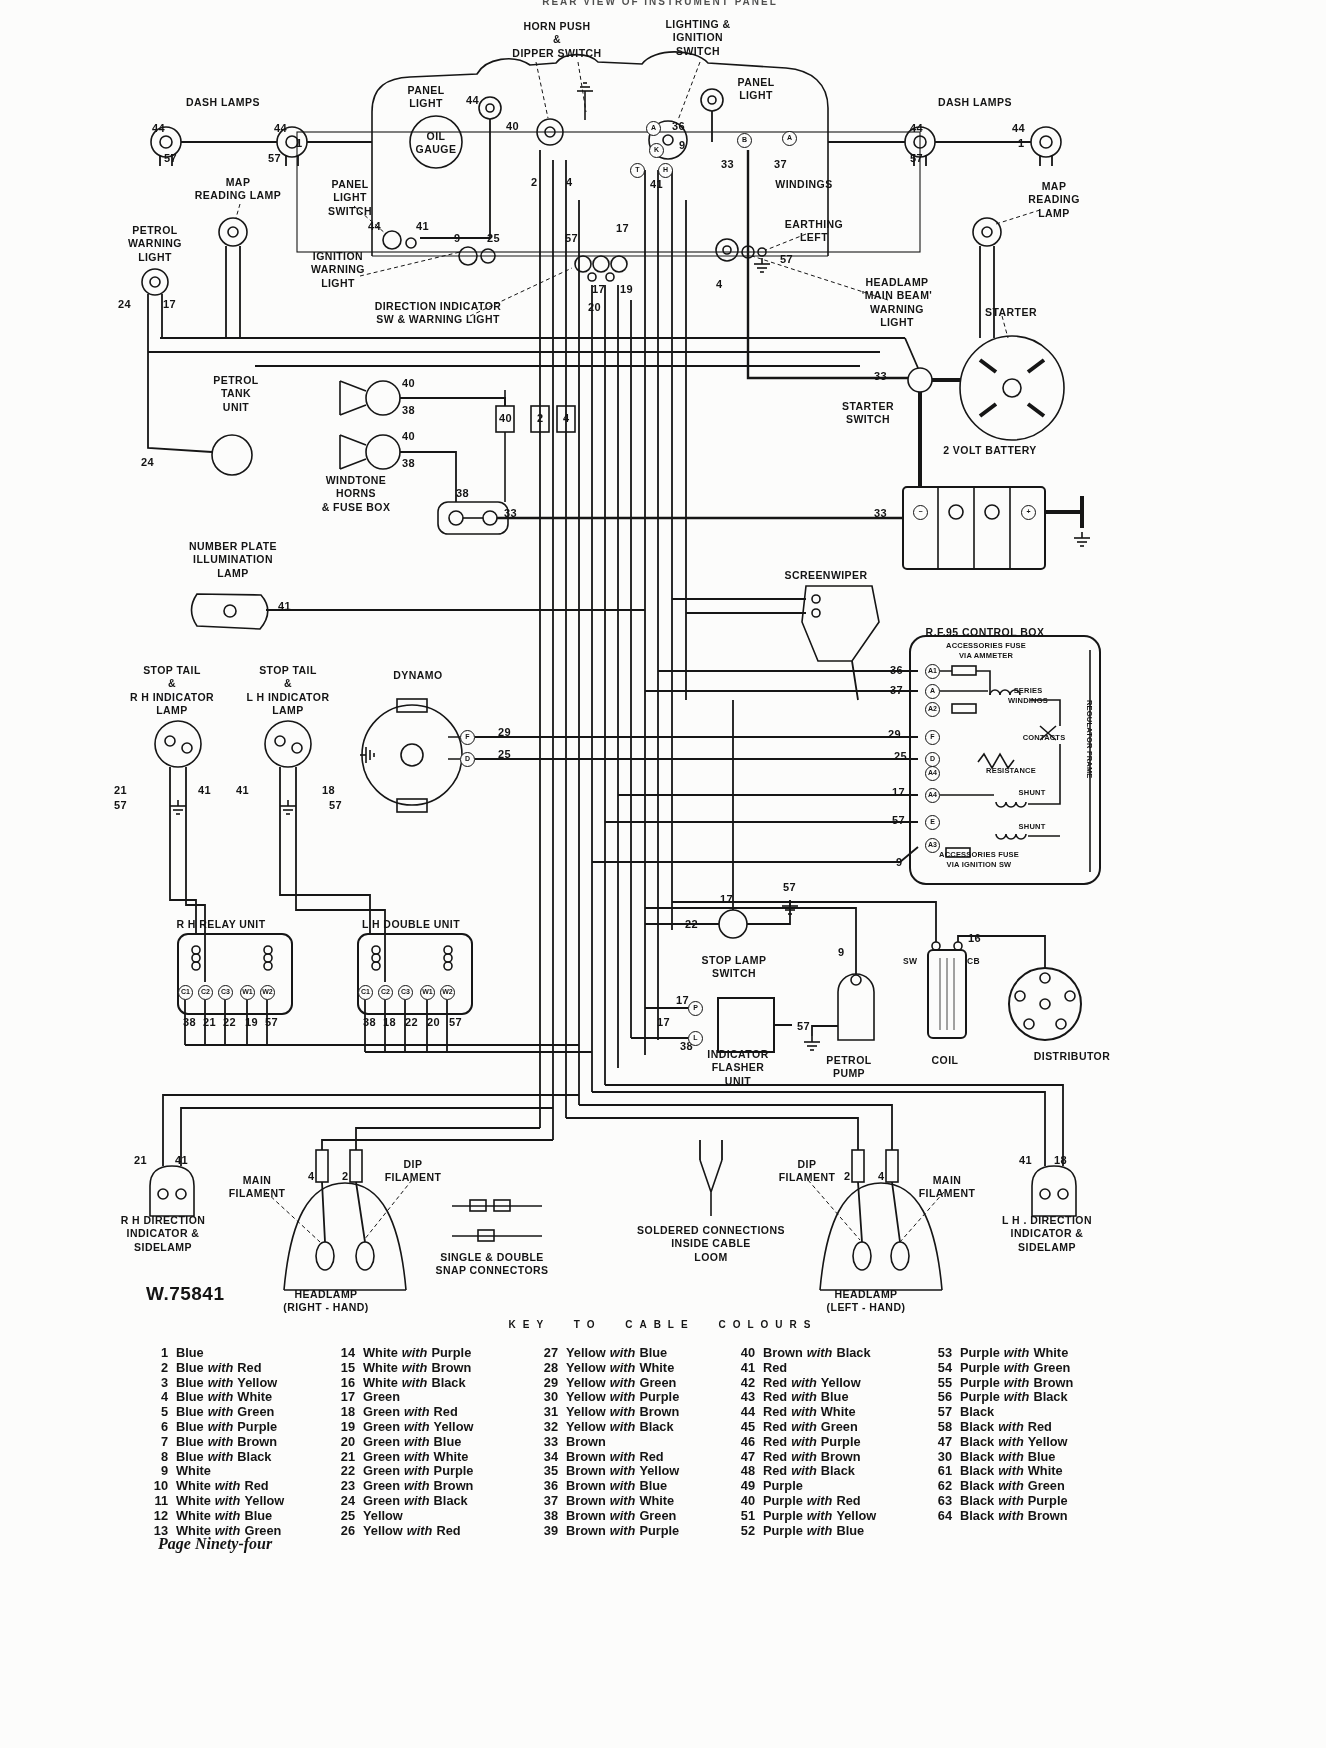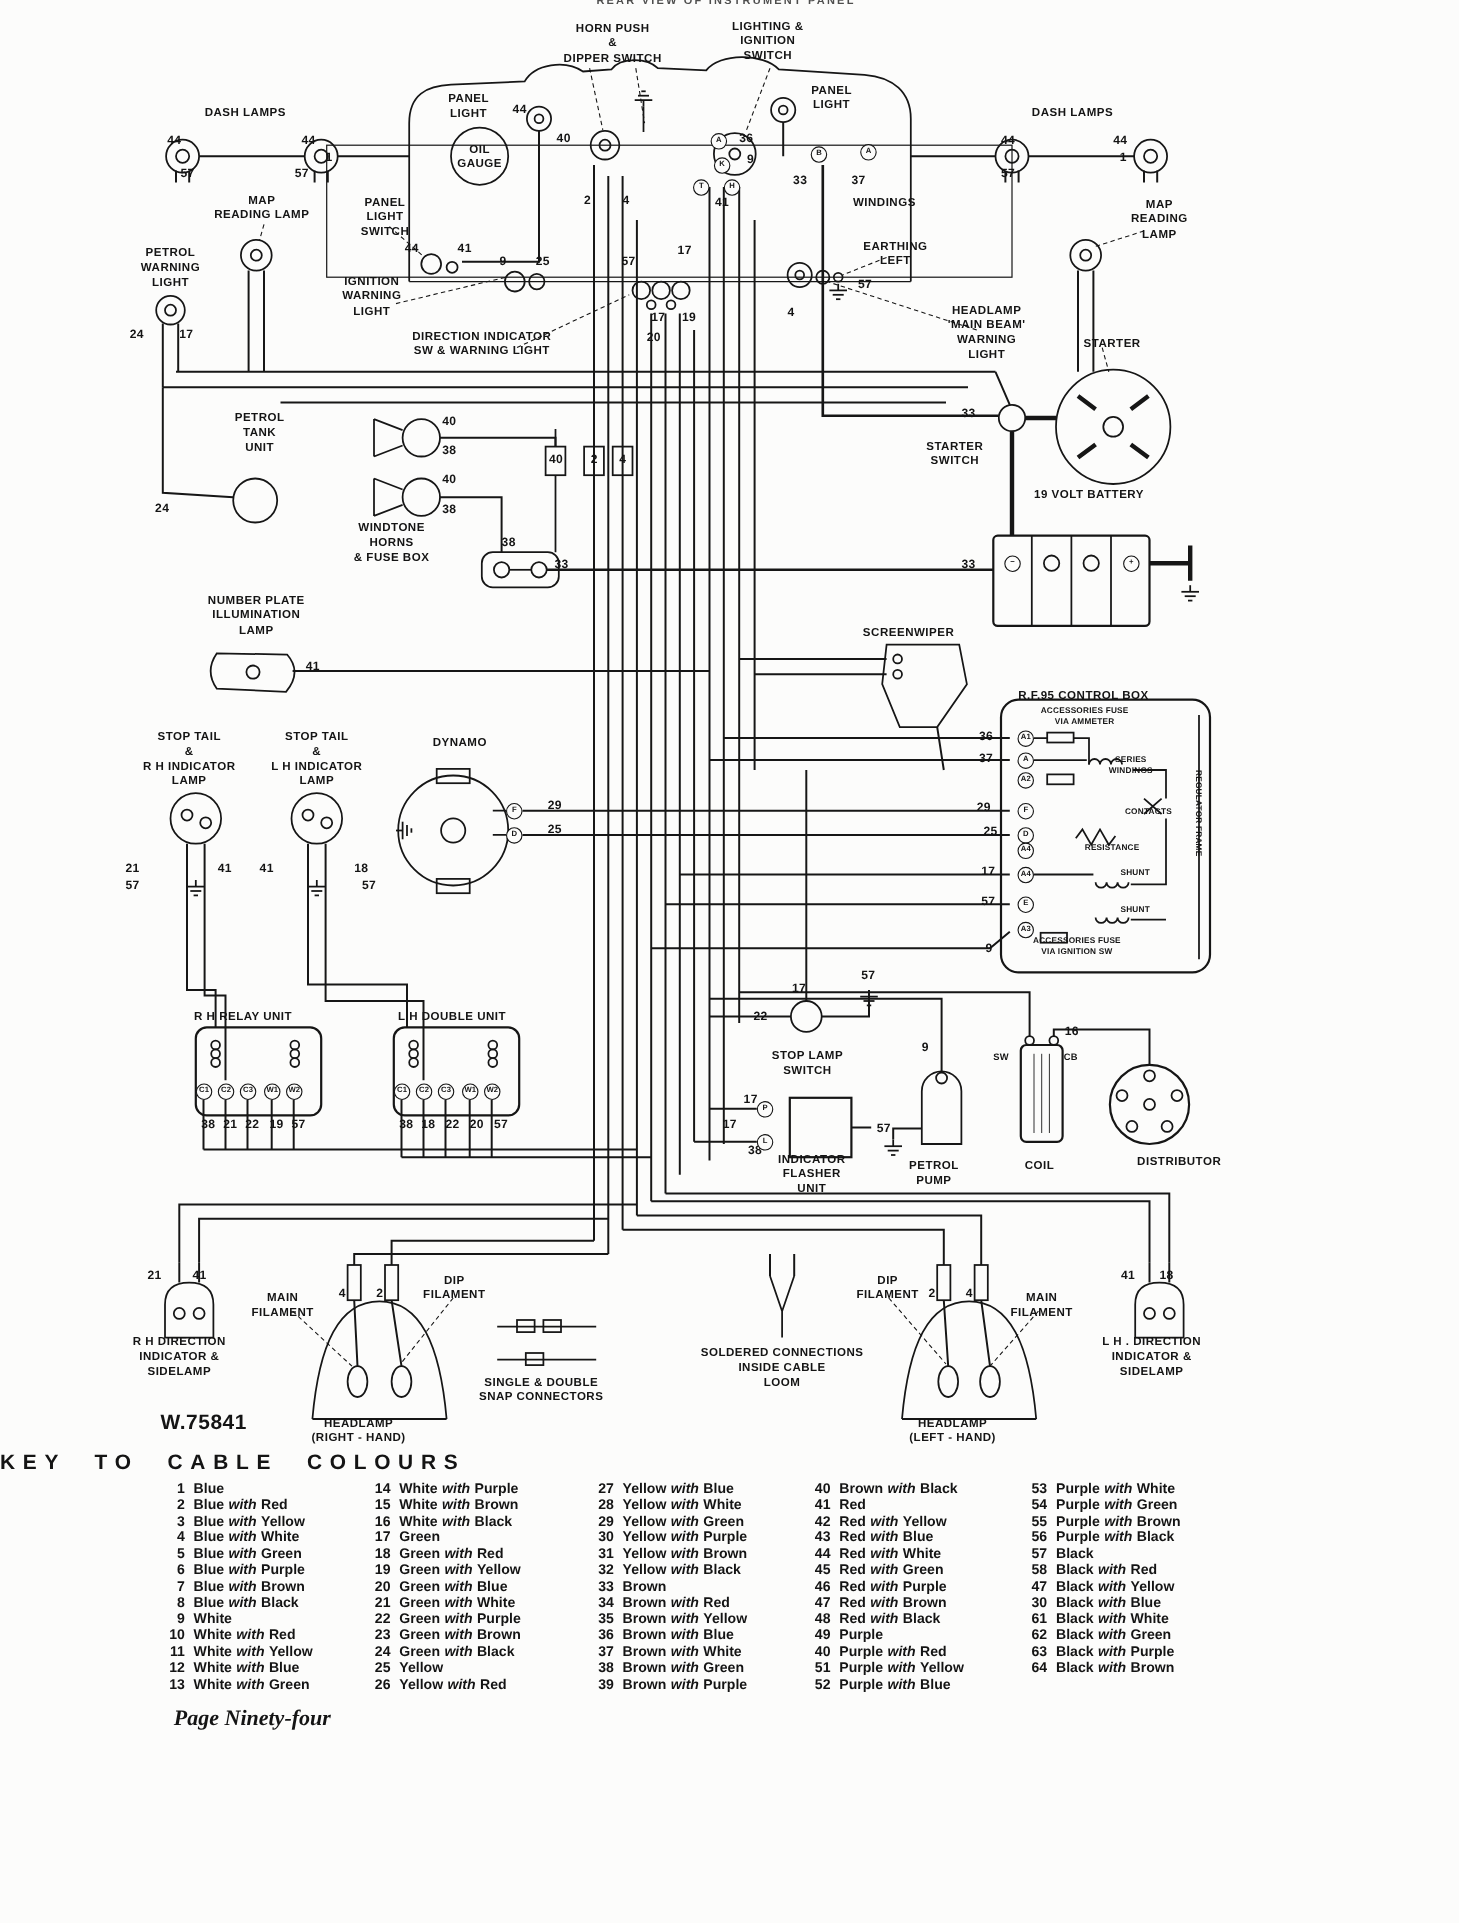--- a/index.html
+++ b/index.html
@@ -9,28 +9,28 @@
   .lb{position:absolute;font-weight:700;font-size:10.5px;line-height:1.28;letter-spacing:.45px;
       text-align:center;white-space:pre-line;}
   .al{text-align:left;}
   .s{font-size:7.5px;letter-spacing:.2px;line-height:1.35;}
   .v{transform:rotate(90deg);transform-origin:left top;white-space:nowrap;}
   .n{position:absolute;font-weight:700;font-size:11px;font-style:normal;letter-spacing:.3px;}
   .ns{font-size:8.5px;}
   .t{position:absolute;box-sizing:border-box;width:15px;height:15px;border:1.3px solid #141414;
      border-radius:50%;background:#fcfcfb;font-weight:700;font-size:7px;line-height:12.5px;
      text-align:center;font-style:normal;letter-spacing:0;}
-  .key-title{position:absolute;left:0;right:0;top:1319px;text-align:left;font-weight:700;
-     font-size:19px;letter-spacing:7px;word-spacing:14px;}
+  .key-title{position:absolute;left:0;right:0;top:1319px;text-align:center;font-weight:700;
+     font-size:10px;letter-spacing:7px;word-spacing:14px;}
   .kcol{position:absolute;top:1346px;}
   .krow{display:flex;align-items:baseline;font-weight:700;font-size:12.8px;line-height:14.8px;white-space:nowrap;}
   .kn{width:18px;text-align:right;margin-right:8px;}
   .kw{font-style:italic;margin:0 4px;}
   .pagenum{position:absolute;left:158px;top:1535px;font-family:"Liberation Serif",serif;
-     font-style:italic;font-weight:700;font-size:20px;margin-top:16px;}
+     font-style:italic;font-weight:700;font-size:16px;}
   .drawno{font-size:19px;letter-spacing:.5px;}
 </style>
 </head>
 <body>
 
 <div class="page">
 
 <svg class="art" width="1326" height="1748" viewBox="0 0 1326 1748">
   <defs>
     <g id="gnd" stroke="#141414" stroke-width="1.6" fill="none">
@@ -326,21 +326,21 @@
 LIGHT</div>
   <div class="lb" style="left:974px;top:306px;width:74px">STARTER</div>
   <div class="lb" style="left:204px;top:374px;width:64px">PETROL
 TANK
 UNIT</div>
   <div class="lb" style="left:310px;top:474px;width:92px">WINDTONE
 HORNS
 &amp;  FUSE  BOX</div>
   <div class="lb" style="left:834px;top:400px;width:68px">STARTER
 SWITCH</div>
-  <div class="lb" style="left:920px;top:444px;width:140px">19  VOLT  BATTERY</div>
+  <div class="lb" style="left:920px;top:444px;width:140px">2  VOLT  BATTERY</div>
   <div class="lb" style="left:178px;top:540px;width:110px">NUMBER  PLATE
 ILLUMINATION
 LAMP</div>
   <div class="lb" style="left:774px;top:569px;width:104px">SCREENWIPER</div>
   <div class="lb" style="left:910px;top:626px;width:150px">R.F.95  CONTROL  BOX</div>
   <div class="lb s" style="left:940px;top:641px;width:92px">ACCESSORIES  FUSE
 VIA  AMMETER</div>
   <div class="lb s" style="left:996px;top:686px;width:64px">SERIES
 WINDINGS</div>
   <div class="lb s" style="left:1014px;top:733px;width:60px">CONTACTS</div>

